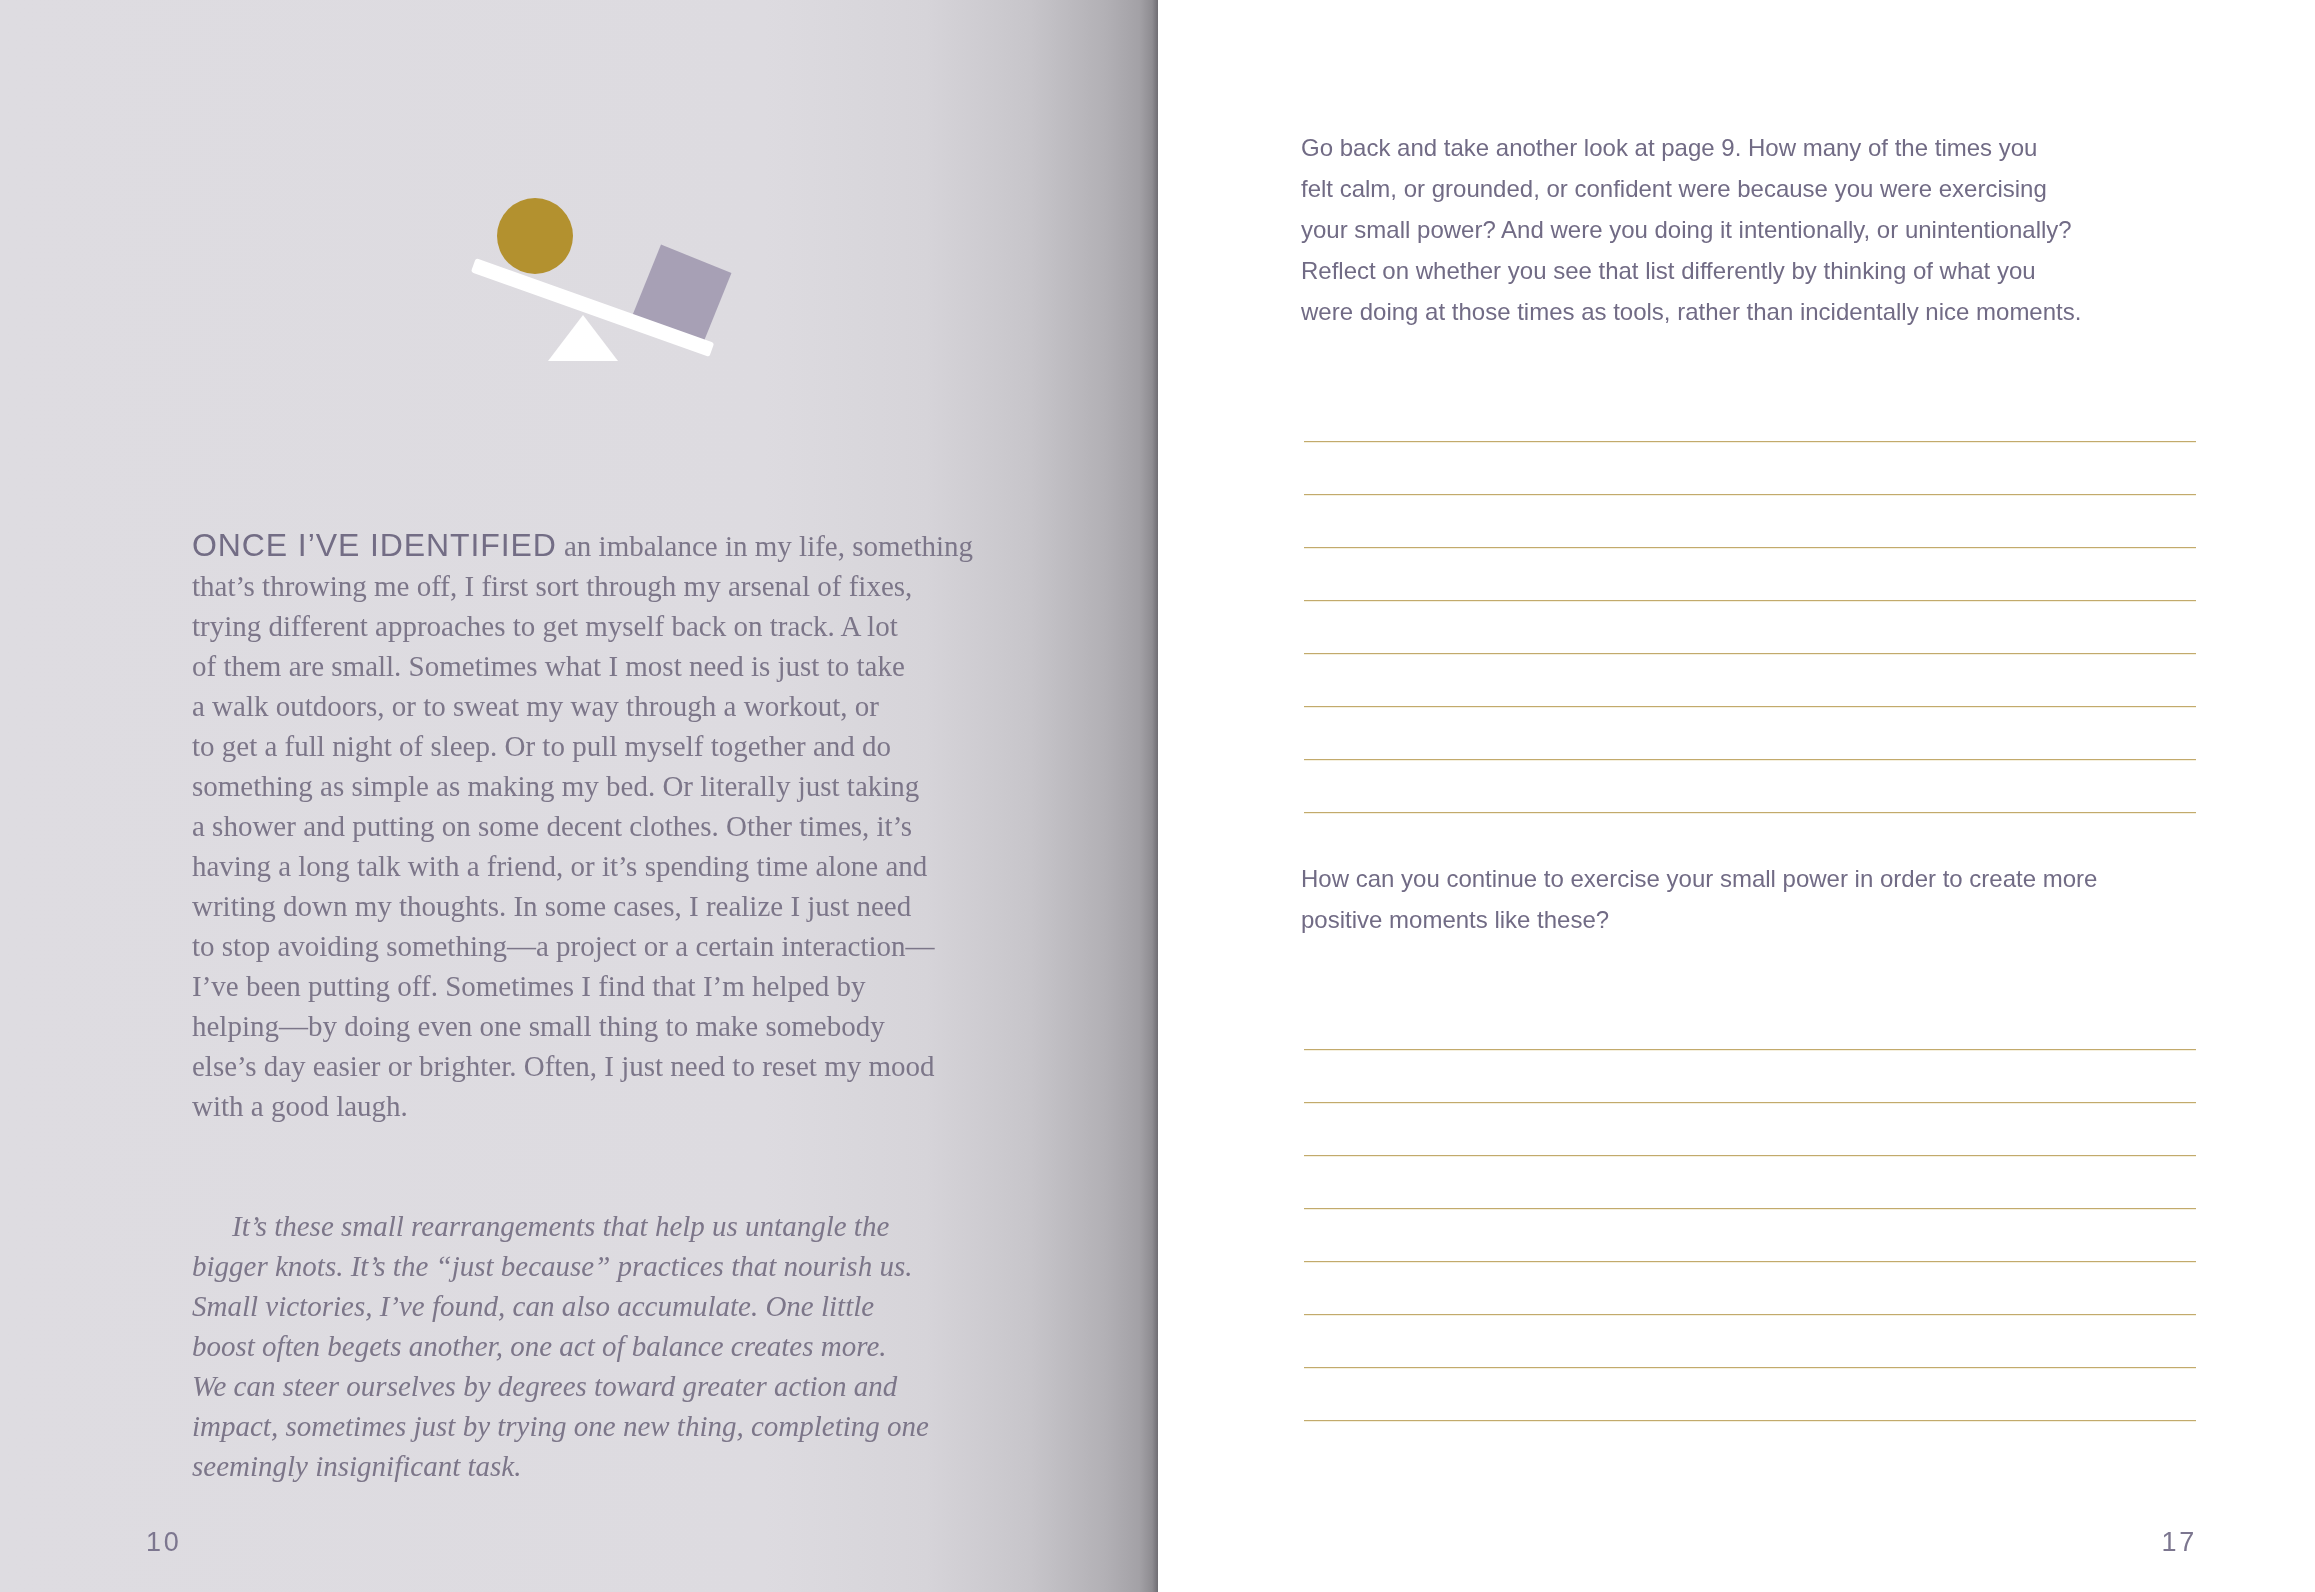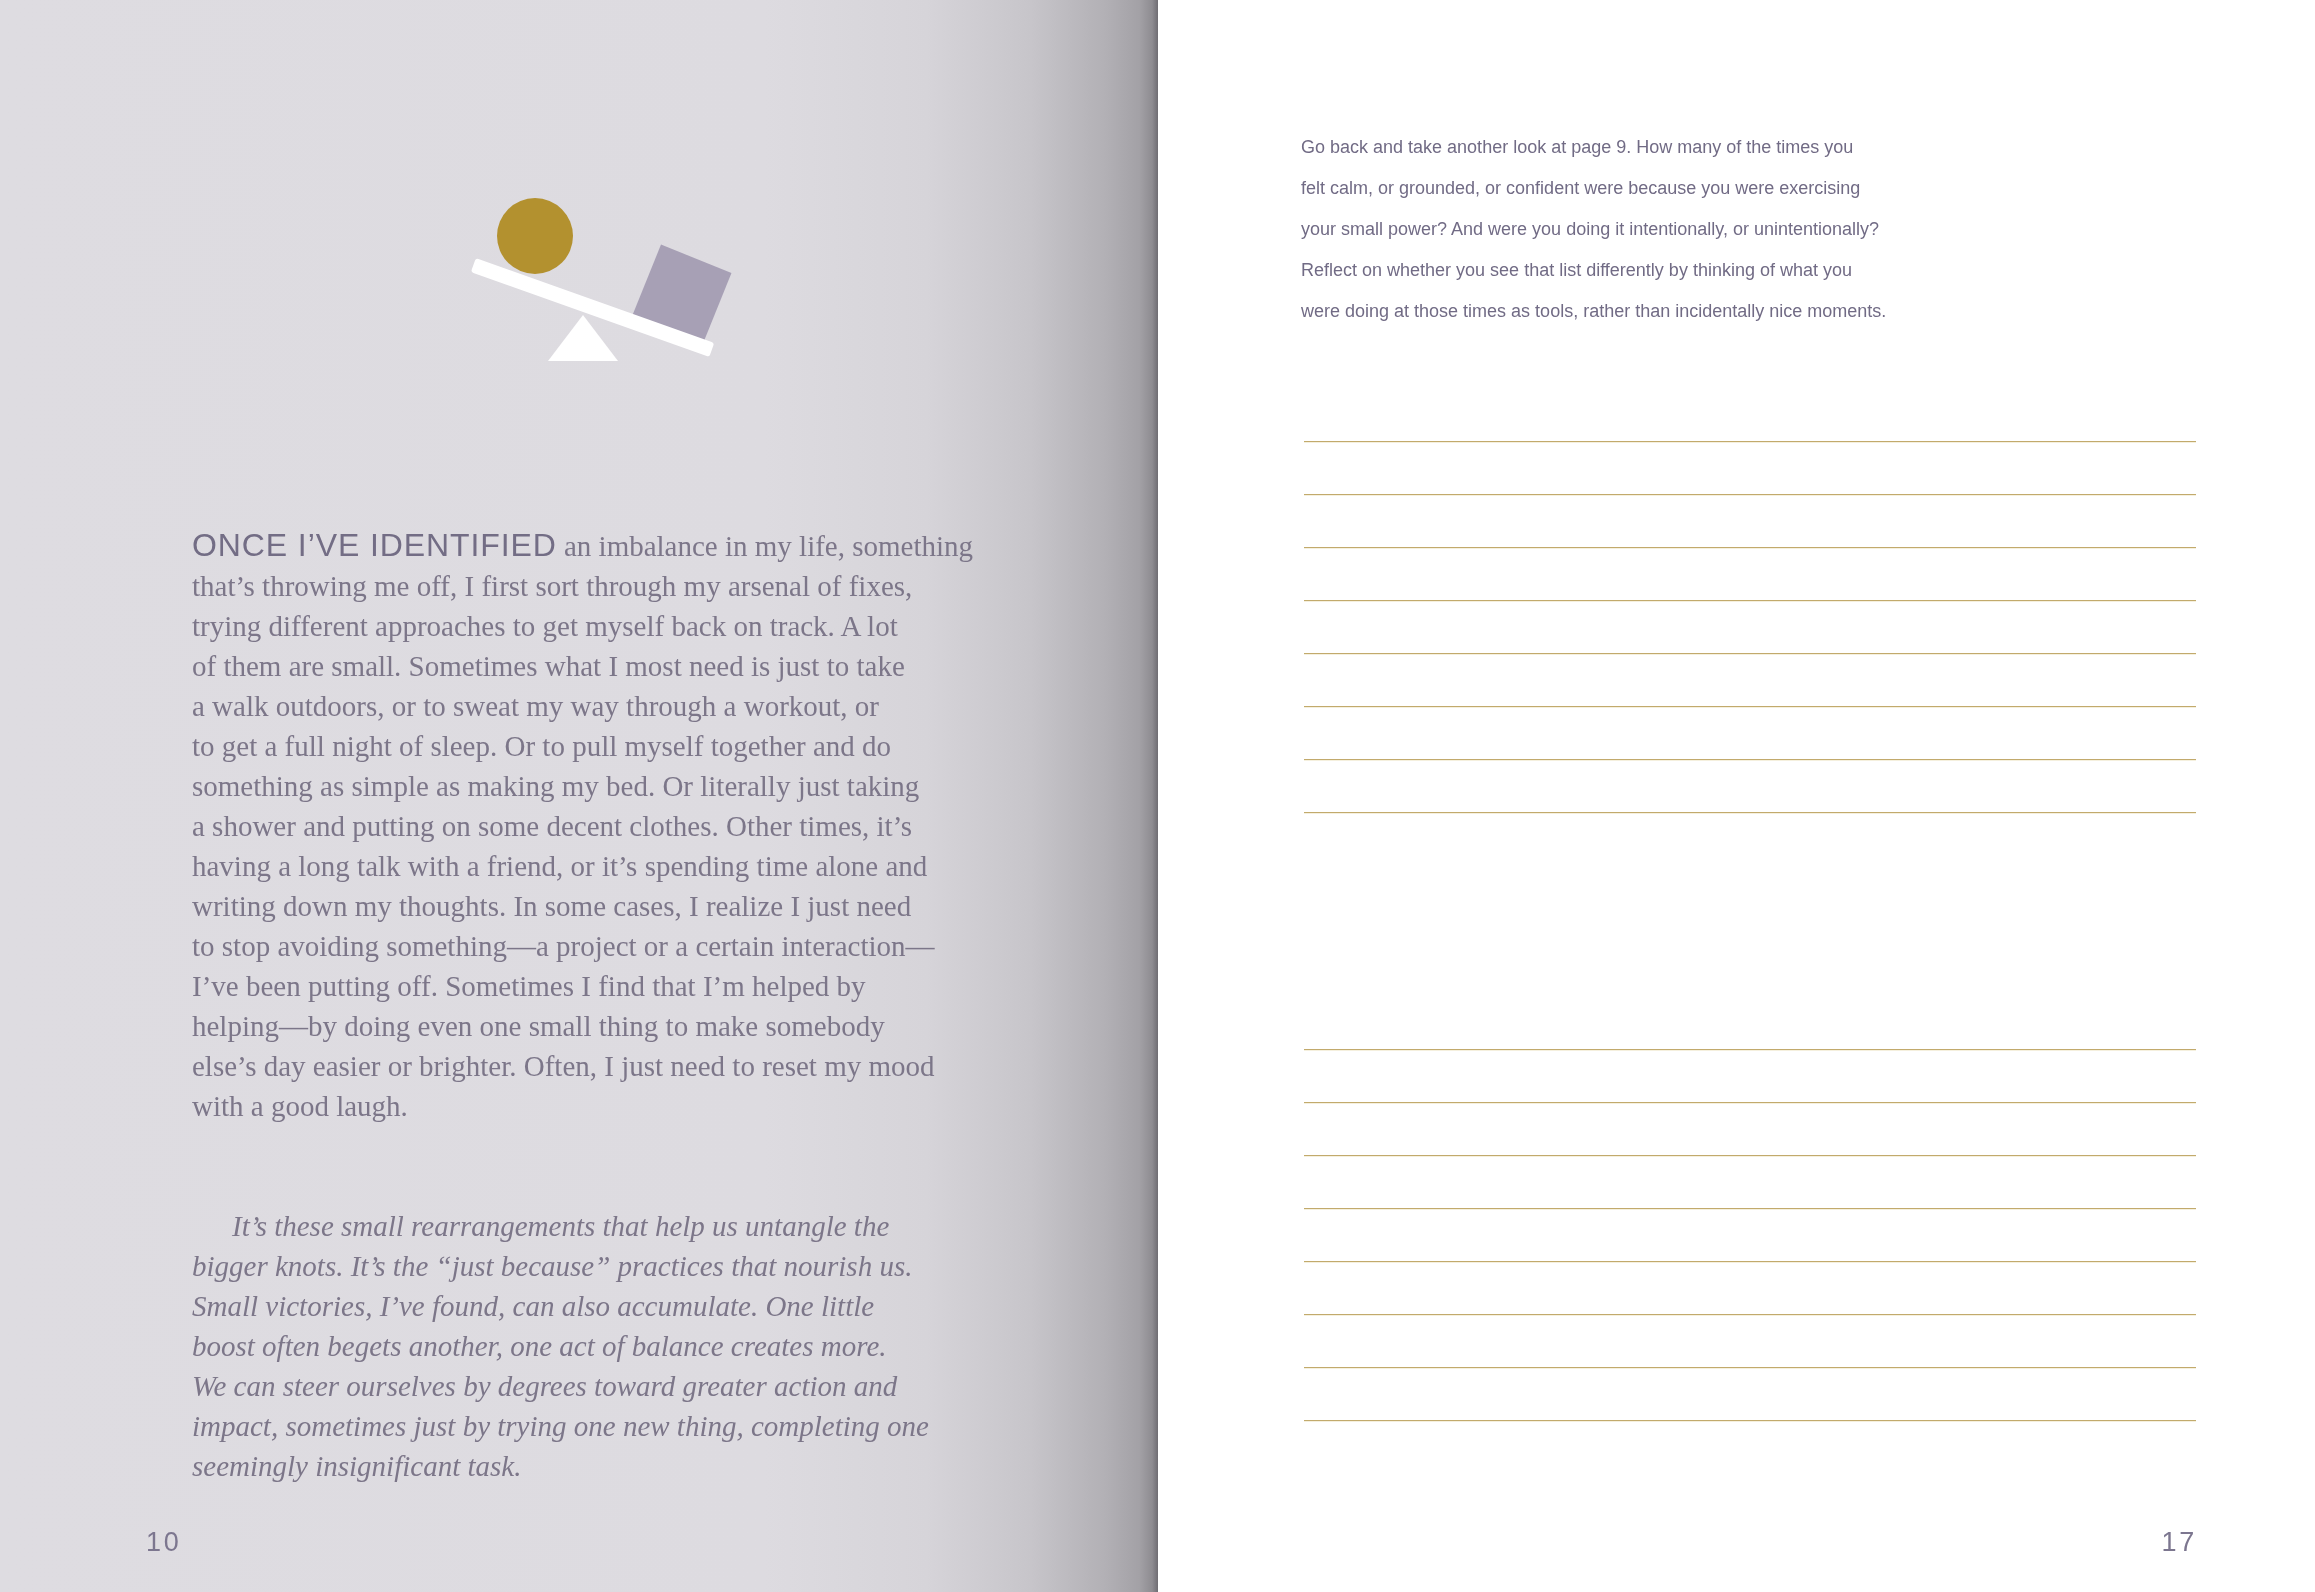--- a/index.html
+++ b/index.html
@@ -59,21 +59,21 @@
   .page-num-right { right: 119px; }
 
   
   .right-page {
     position: absolute; left: 1158px; top: 0; width: 1158px; height: 1592px;
     background: #ffffff;
   }
 
   .prompt {
     position: absolute;
-    font-size: 18px; line-height: 41px; color: #716b85;
+    font-size: 24px; line-height: 41px; color: #716b85;
     white-space: pre;
   }
   .prompt-1 { left: 1301px; top: 127px; }
   .prompt-2 { left: 1301px; top: 858px; }
 
   .lines-group { position: absolute; left: 1304px; width: 892px; }
   .lines-group-1 { top: 389px; }
   .lines-group-2 { top: 997px; }
   .rule-line {
     height: 52px;
@@ -135,20 +135,22 @@
       <div class="rule-line" style="border-bottom-color: rgb(194, 170, 108);"></div>
       <div class="rule-line" style="border-bottom-color: rgb(194, 170, 108);"></div>
       <div class="rule-line" style="border-bottom-color: rgb(194, 170, 108);"></div>
       <div class="rule-line" style="border-bottom-color: rgb(194, 170, 108);"></div>
       <div class="rule-line" style="border-bottom-color: rgb(194, 170, 108);"></div>
       <div class="rule-line" style="border-bottom-color: rgb(194, 170, 108);"></div>
       <div class="rule-line" style="border-bottom-color: rgb(194, 170, 108);"></div>
       <div class="rule-line" style="border-bottom-color: rgb(194, 170, 108);"></div>
     </div>
 
+  <div class="prompt prompt-2" style="color: rgb(113, 107, 133);">How can you continue to exercise your small power in order to create more
+positive moments like these?</div>
 
   <div class="lines-group lines-group-2">
       <div class="rule-line" style="border-bottom-color: rgb(194, 170, 108);"></div>
       <div class="rule-line" style="border-bottom-color: rgb(194, 170, 108);"></div>
       <div class="rule-line" style="border-bottom-color: rgb(194, 170, 108);"></div>
       <div class="rule-line" style="border-bottom-color: rgb(194, 170, 108);"></div>
       <div class="rule-line" style="border-bottom-color: rgb(194, 170, 108);"></div>
       <div class="rule-line" style="border-bottom-color: rgb(194, 170, 108);"></div>
       <div class="rule-line" style="border-bottom-color: rgb(194, 170, 108);"></div>
       <div class="rule-line" style="border-bottom-color: rgb(194, 170, 108);"></div>

